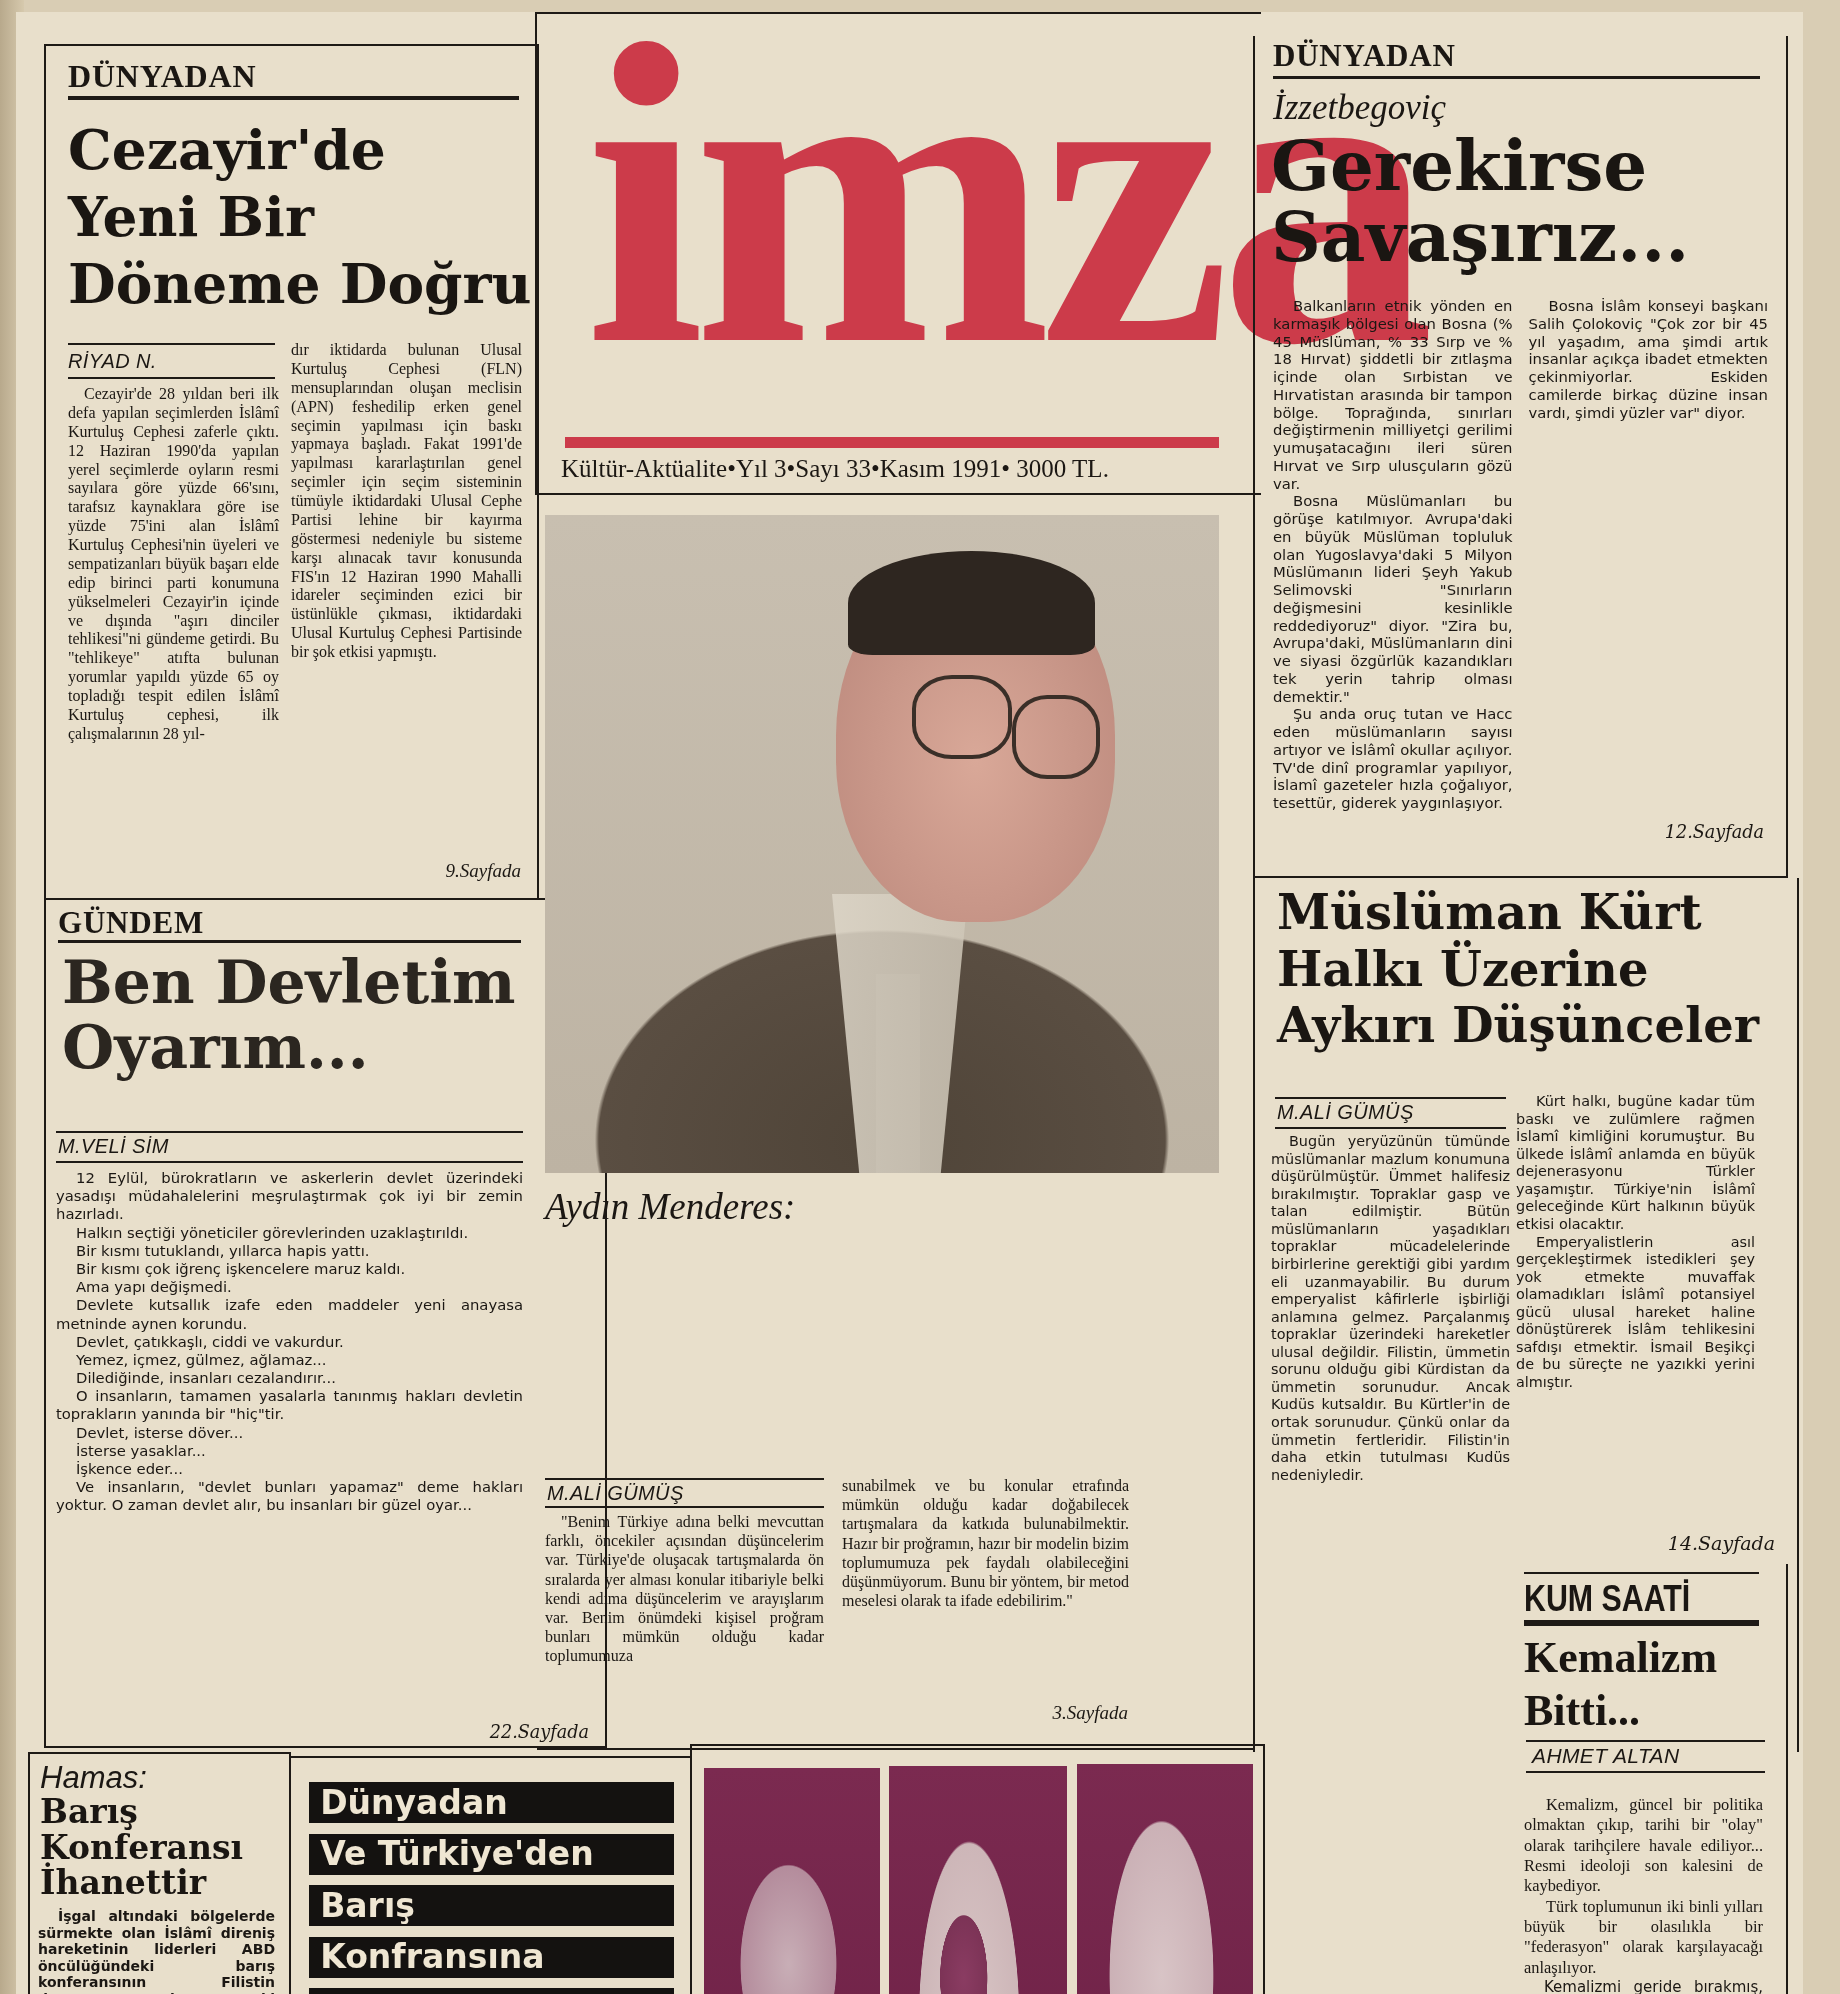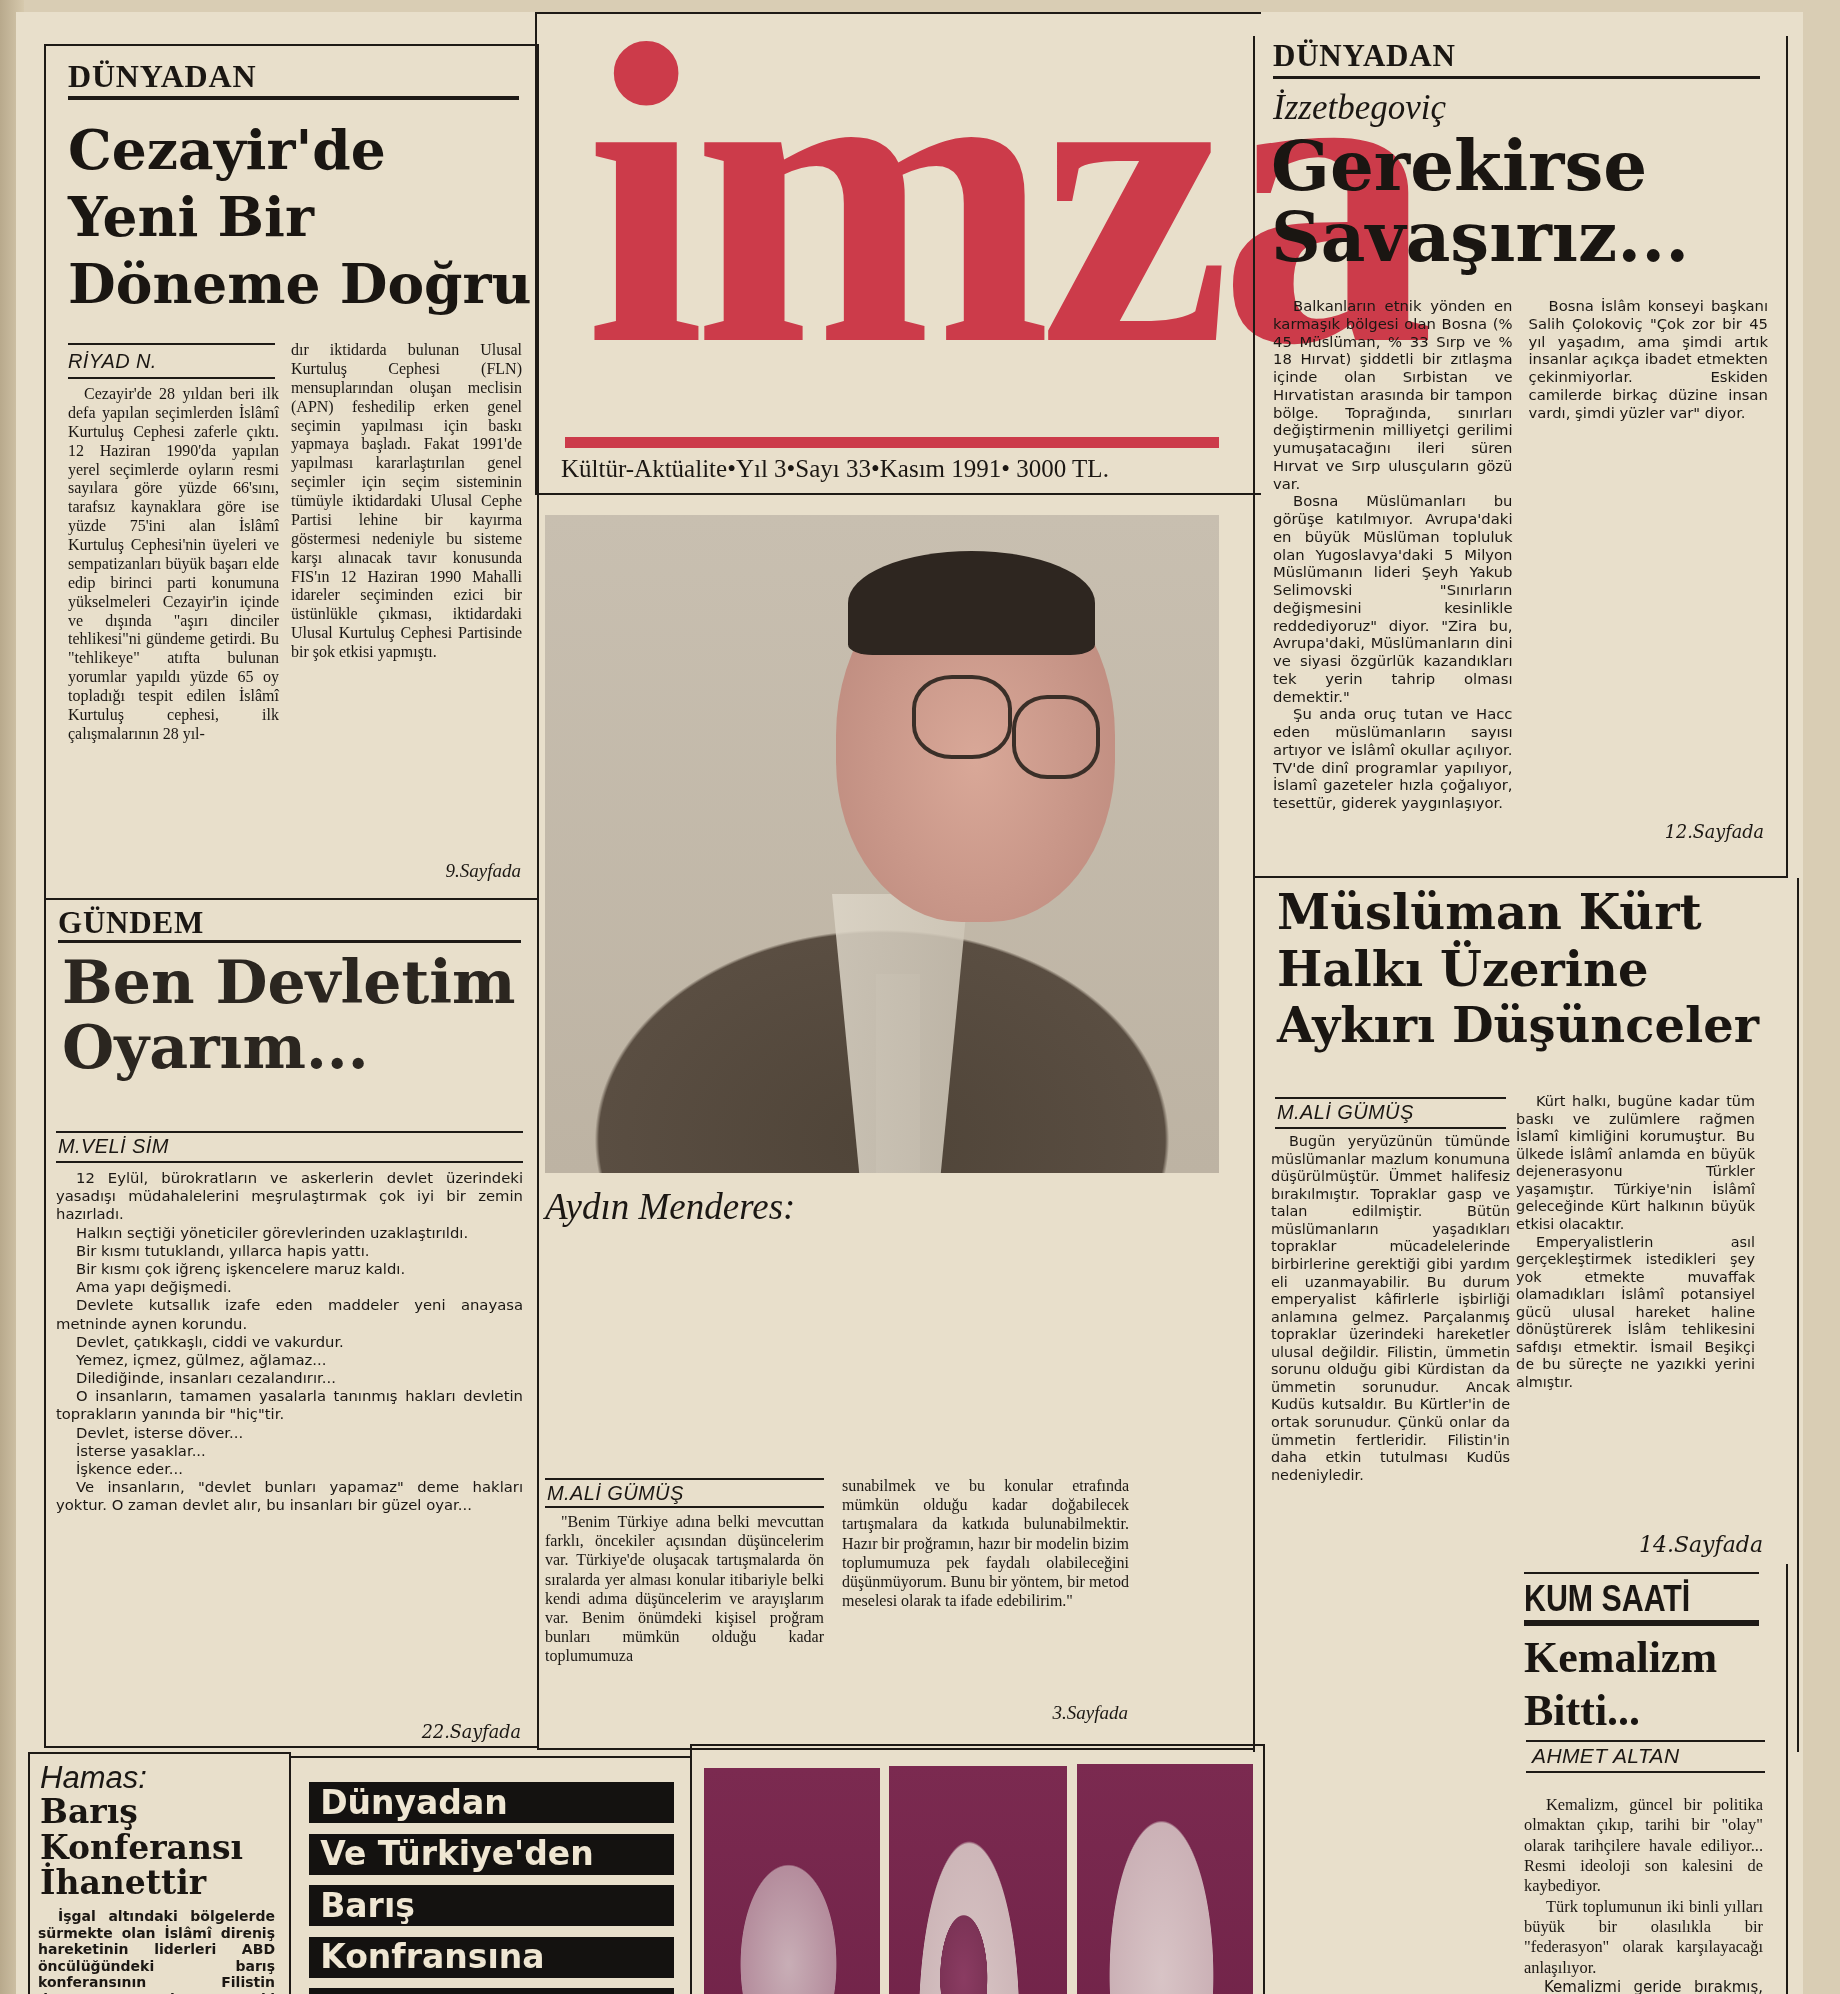--- a/index.html
+++ b/index.html
@@ -62,21 +62,21 @@
   </div>
   <div class="abs sans-body cols" style="left:18px;top:261px;width:495px;height:523px;column-count:2;font-size:14.8px;line-height:1.2;">
     <p>Balkanların etnik yönden en karmaşık bölgesi olan Bosna (% 45 Müslüman, % 33 Sırp ve % 18 Hırvat) şiddetli bir zıtlaşma içinde olan Sırbistan ve Hırvatistan arasında bir tampon bölge. Toprağında, sınırları değiştirmenin milliyetçi gerilimi yumuşatacağını ileri süren Hırvat ve Sırp ulusçuların gözü var.</p>
     <p>Bosna Müslümanları bu görüşe katılmıyor. Avrupa'daki en büyük Müslüman topluluk olan Yugoslavya'daki 5 Milyon Müslümanın lideri Şeyh Yakub Selimovski "Sınırların değişmesini kesinlikle reddediyoruz" diyor. "Zira bu, Avrupa'daki, Müslümanların dini ve siyasi özgürlük kazandıkları tek yerin tahrip olması demektir."</p>
     <p>Şu anda oruç tutan ve Hacc eden müslümanların sayısı artıyor ve İslâmî okullar açılıyor. TV'de dinî programlar yapılıyor, İslamî gazeteler hızla çoğalıyor, tesettür, giderek yaygınlaşıyor.</p>
     <p>Bosna İslâm konseyi başkanı Salih Çolokoviç "Çok zor bir 45 yıl yaşadım, ama şimdi artık insanlar açıkça ibadet etmekten çekinmiyorlar. Eskiden camilerde birkaç düzine insan vardı, şimdi yüzler var" diyor.</p>
   </div>
   <div class="abs pageref" style="right:22px;top:786px;font-family:'DejaVu Serif',serif;font-size:17.6px;">12.Sayfada</div>
 </div>
 
-<div class="box" style="left:44px;top:898px;width:495px;height:850px;border-width:2px 2px 2px 2px;">
+<div class="box" style="left:44px;top:898px;width:563px;height:850px;border-width:2px 2px 2px 2px;">
   <div class="abs kicker" style="left:12px;top:7.2px;font-size:31px;">GÜNDEM</div>
   <div class="rule" style="left:12px;top:40px;width:463px;height:2.8px;"></div>
   <div class="abs head" style="left:16px;top:50px;font-size:60px;line-height:1.08;color:#2b2620;">
     <div>Ben Devletim</div>
     <div>Oyarım...</div>
   </div>
   <div class="rule" style="left:10px;top:231px;width:467px;height:1.6px;"></div>
   <div class="abs byline" style="left:12px;top:235px;">M.VELİ SİM</div>
   <div class="rule" style="left:10px;top:261px;width:467px;height:1.6px;"></div>
   <div class="abs sans-body" style="left:10px;top:269px;width:467px;font-size:14.8px;line-height:1.23;">
@@ -123,21 +123,21 @@
     <div>Aykırı Düşünceler</div>
   </div>
   <div class="rule" style="left:20px;top:219px;width:231px;height:1.6px;"></div>
   <div class="abs byline" style="left:22px;top:223px;">M.ALİ GÜMÜŞ</div>
   <div class="rule" style="left:20px;top:249px;width:231px;height:1.6px;"></div>
   <div class="abs sans-body" style="left:16px;top:255px;width:239px;font-size:14.4px;line-height:1.22;text-indent:18px;">Bugün yeryüzünün tümünde müslümanlar mazlum konumuna düşürülmüştür. Ümmet halifesiz bırakılmıştır. Topraklar gasp ve talan edilmiştir. Bütün müslümanların yaşadıkları topraklar mücadelelerinde birbirlerine gerektiği gibi yardım eli uzanmayabilir. Bu durum emperyalist kâfirlerle işbirliği anlamına gelmez. Parçalanmış topraklar üzerindeki hareketler ulusal değildir. Filistin, ümmetin sorunu olduğu gibi Kürdistan da ümmetin sorunudur. Ancak Kudüs kutsaldır. Bu Kürtler'in de ortak sorunudur. Çünkü onlar da ümmetin fertleridir. Filistin'in daha etkin tutulması Kudüs nedeniyledir.</div>
   <div class="abs sans-body" style="left:261px;top:215px;width:239px;font-size:14.4px;line-height:1.22;">
     <p>Kürt halkı, bugüne kadar tüm baskı ve zulümlere rağmen İslamî kimliğini korumuştur. Bu ülkede İslâmî anlamda en büyük dejenerasyonu Türkler yaşamıştır. Türkiye'nin İslâmî geleceğinde Kürt halkının büyük etkisi olacaktır.</p>
     <p>Emperyalistlerin asıl gerçekleştirmek istedikleri şey yok etmekte muvaffak olamadıkları İslâmî potansiyel gücü ulusal hareket haline dönüştürerek İslâm tehlikesini safdışı etmektir. İsmail Beşikçi de bu süreçte ne yazıkki yerini almıştır.</p>
   </div>
-  <div class="abs pageref" style="right:34px;top:654px;font-family:'DejaVu Serif',serif;font-size:22px;">14.Sayfada</div>
+  <div class="abs pageref" style="right:22px;top:654px;font-family:'DejaVu Serif',serif;font-size:19px;">14.Sayfada</div>
 </div>
 
 <div class="box" style="left:1253px;top:1564px;width:535px;height:822px;border-width:0 2px 2px 0;">
   <div class="rule" style="left:271px;top:8px;width:235px;height:2.4px;"></div>
   <div class="abs" style="left:271px;top:14px;font-family:'Liberation Sans',sans-serif;font-weight:bold;font-size:37px;transform:scaleX(0.82);transform-origin:left;white-space:nowrap;">KUM SAATİ</div>
   <div class="rule" style="left:271px;top:56px;width:235px;height:5.6px;"></div>
   <div class="abs head" style="left:271px;top:68px;font-size:44px;line-height:1.2;font-family:'Liberation Serif',serif;">
     <div>Kemalizm</div>
     <div>Bitti...</div>
   </div>

